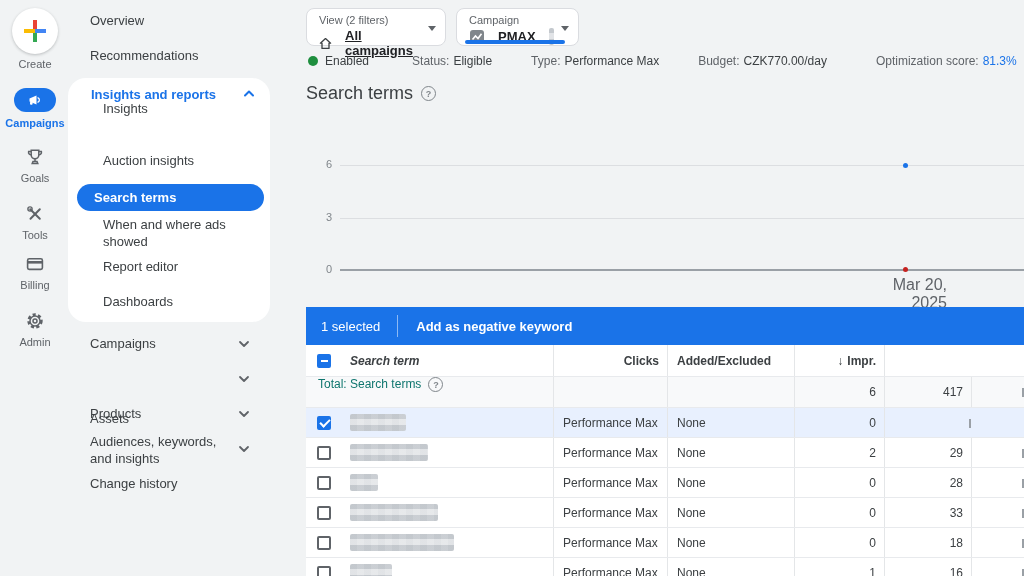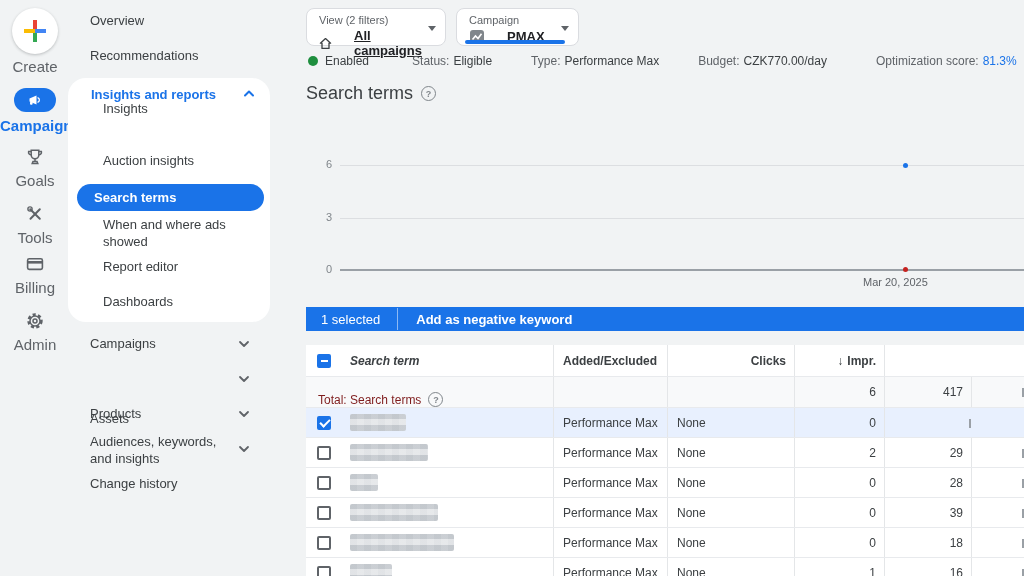--- a/index.html
+++ b/index.html
@@ -3,21 +3,21 @@
 <meta charset="utf-8">
 <style>
   html,body{margin:0;padding:0;}
   body{
     width:1024px;height:576px;position:relative;overflow:hidden;
     background:#f1f3f4;color:#3c4043;
     font-family:"Liberation Sans","DejaVu Sans",sans-serif;
     -webkit-font-smoothing:antialiased;
   }
   
-  .rail-item{position:absolute;left:0;width:70px;text-align:center;font-size:15px;color:#5f6368;}
+  .rail-item{position:absolute;left:0;width:70px;text-align:center;font-size:11px;color:#5f6368;}
   .rail-label{display:block;margin-top:4px;}
   #create{top:8px;}
   .create-circle{width:46px;height:46px;border-radius:50%;background:#fff;margin:0 auto;position:relative;box-shadow:0 1px 3px rgba(60,64,67,.3);}
   .create-circle span{position:absolute;display:block;}
   .p-top{left:21px;top:12px;width:4px;height:11px;background:#ea4335;}
   .p-bottom{left:21px;top:23px;width:4px;height:11px;background:#34a853;}
   .p-left{left:12px;top:21px;width:11px;height:4px;background:#fbbc04;}
   .p-right{left:23px;top:21px;width:11px;height:4px;background:#4285f4;}
   #rail-campaigns{top:88px;}
   #rail-campaigns .rail-label{color:#1a73e8;font-weight:700;margin-top:5px;}
@@ -48,21 +48,21 @@
   #sec-3{top:433px;width:148px;line-height:17px;height:auto;}
   #sec-4{top:476px;}
   .sec-chevron{position:absolute;left:238px;width:12px;height:8px;}
   #secch-0{top:340px;}#secch-1{top:375px;}#secch-2{top:410px;}#secch-3{top:445px;}
   
   #chips{position:absolute;left:306px;top:8px;display:flex;gap:10px;}
   .chip{background:#fff;border:1px solid #dadce0;border-radius:8px;height:38px;box-sizing:border-box;position:relative;padding:5px 24px 0 12px;}
   #chip-view{width:140px;}
   #chip-campaign{width:123px;}
   .chip-label{font-size:11px;color:#5f6368;}
-  .chip-value{display:flex;align-items:center;gap:22px;font-size:13px;font-weight:700;color:#202124;margin-top:2px;}
+  .chip-value{display:flex;align-items:center;gap:13px;font-size:13px;font-weight:700;color:#202124;margin-top:2px;}
   .chip-value .u{text-decoration:underline;font-weight:700;}
   .caret{position:absolute;right:9px;top:17px;width:0;height:0;border-left:4.5px solid transparent;border-right:4.5px solid transparent;border-top:5.5px solid #5f6368;}
   .chip-underline{position:absolute;left:8px;bottom:1px;width:100px;height:4px;border-radius:2px;background:#1a73e8;}
   .redacted{display:inline-block;height:17px;border-radius:2px;background:#e4e6e9;
     background-image:repeating-linear-gradient(0deg,rgba(130,140,150,.20) 0 6px,rgba(255,255,255,.30) 6px 12px),
                      repeating-linear-gradient(90deg,rgba(130,140,150,.16) 0 7px,rgba(205,209,214,.32) 7px 14px);}
   
   #status{position:absolute;left:308px;top:52px;right:0;height:17px;display:flex;align-items:center;font-size:12px;color:#5f6368;white-space:nowrap;overflow:hidden;gap:9px;}
   #status .val{color:#3c4043;margin-left:4px;}
   .sdot{width:10px;height:10px;border-radius:50%;background:#1e8e3e;margin-right:7px;flex:none;}
@@ -78,43 +78,43 @@
   
   #chart{position:absolute;left:306px;top:140px;right:0;height:152px;}
   .ylab{position:absolute;left:0;width:26px;text-align:right;font-size:11px;color:#80868b;}
   #yl-0{top:18px;}#yl-1{top:71px;}#yl-2{top:123px;}
   .gl{position:absolute;left:34px;right:0;height:1px;background:#dcdee1;}
   #gl-top{top:25px;}#gl-mid{top:78px;}
   #gl-zero{top:129px;height:2px;background:#9aa0a6;}
   .dot{position:absolute;width:5px;height:5px;border-radius:50%;}
   #dot-top{left:597px;top:23px;}
   #dot-bottom{left:597px;top:127px;}
-  #xdate{position:absolute;top:136px;left:557px;width:84px;text-align:left;font-size:11px;color:#5f6368;}
-  
-  #toolbar{position:absolute;left:306px;top:307px;right:0;height:24px;background:#1a73e8;color:#fff;display:flex;align-items:center;font-size:13px;}
+  #xdate{position:absolute;top:136px;left:557px;width:84px;text-align:right;font-size:16px;color:#5f6368;}
+  
+  #toolbar{position:absolute;left:306px;top:307px;right:0;height:38px;background:#1a73e8;color:#fff;display:flex;align-items:center;font-size:13px;}
   .tb-count{padding:0 17px 0 15px;}
   .tb-div{width:1px;height:22px;background:rgba(255,255,255,.5);flex:none;}
   .tb-action{padding:0 18px;font-weight:700;}
   
   #table{position:absolute;left:306px;top:345px;right:0;bottom:0;background:#fff;font-size:12px;overflow:hidden;}
   .thead,.ttotal,.trow{display:grid;grid-template-columns:34px 213px 114px 127px 90px 87px 1fr;align-items:stretch;border-bottom:1px solid #e8eaed;box-sizing:border-box;background:#fff;}
   .thead{height:32px;font-weight:700;color:#3c4043;}
   .ttotal{height:31px;background:#f8f9fa;}
   .trow{height:30px;}
   .trow.sel{background:#e8f0fe;}
   .cell{display:flex;align-items:center;box-sizing:border-box;min-width:0;}
   .b-l{border-left:1px solid #e4e6e8;}
   .c-cb{justify-content:flex-start;padding-left:11px;}
   .c-term{padding-left:10px;font-style:italic;}
   .c-text{padding-left:9px;color:#3c4043;}
   .c-num{justify-content:flex-end;padding-right:8px;color:#3c4043;}
   .c-extra{position:relative;}
   .edge-mark{position:absolute;right:0;top:50%;margin-top:-4px;width:2px;height:9px;background:#9aa0a6;}
   .sort-arrow{margin-right:4px;font-weight:700;}
-  .total-label{grid-column:1/3;display:flex;align-items:flex-end;gap:7px;padding-left:12px;color:#7f1d1d;}
+  .total-label{grid-column:1/3;display:flex;align-items:flex-start;gap:7px;padding-left:12px;color:#0f766e;}
   .cb{width:14px;height:14px;border:2px solid #5f6368;border-radius:2px;background:#fff;box-sizing:border-box;position:relative;flex:none;}
   .cb-on{background:#1a73e8;border-color:#1a73e8;}
   .cb-on::after{content:"";position:absolute;left:3px;top:-1px;width:4px;height:8px;border:solid #fff;border-width:0 2px 2px 0;transform:rotate(45deg);}
   .cb-ind{background:#1a73e8;border-color:#1a73e8;}
   .cb-ind::after{content:"";position:absolute;left:1.5px;top:4px;width:7px;height:2px;background:#fff;}
   svg{display:block;}
 </style>
 </head>
 <body>
 
@@ -318,22 +318,22 @@
   <span class="tb-div"></span>
   <span class="tb-action">Add as negative keyword</span>
 </div>
 
 <div id="table">
   <div class="thead">
     <div class="cell c-cb">
         <span class="cb cb-ind"></span>
       </div>
     <div class="cell c-term">Search term</div>
+    <div class="cell c-num b-l">Clicks</div>
     <div class="cell c-text b-l">Added/Excluded</div>
-    <div class="cell c-num b-l">Clicks</div>
     <div class="cell c-num b-l">
       <span class="sort-arrow">↓</span>
       <span>Impr.</span>
     </div>
     <div class="cell c-extra b-l"></div>
   </div>
 
   <div class="ttotal">
     <div class="cell total-label">
       <span>Total: Search terms</span>
@@ -396,21 +396,21 @@
       <div class="trow">
         <div class="cell c-cb">
           <span class="cb"></span>
         </div>
         <div class="cell c-term">
           <span class="redacted" style="width: 88px;"></span>
         </div>
         <div class="cell c-text b-l">Performance Max</div>
         <div class="cell c-text b-l">None</div>
         <div class="cell c-num b-l">0</div>
-        <div class="cell c-num b-l">39</div>
+        <div class="cell c-num b-l">33</div>
         <div class="cell c-extra b-l">
           <span class="edge-mark"></span>
         </div>
       </div>
       <div class="trow">
         <div class="cell c-cb">
           <span class="cb"></span>
         </div>
         <div class="cell c-term">
           <span class="redacted" style="width: 104px;"></span>

